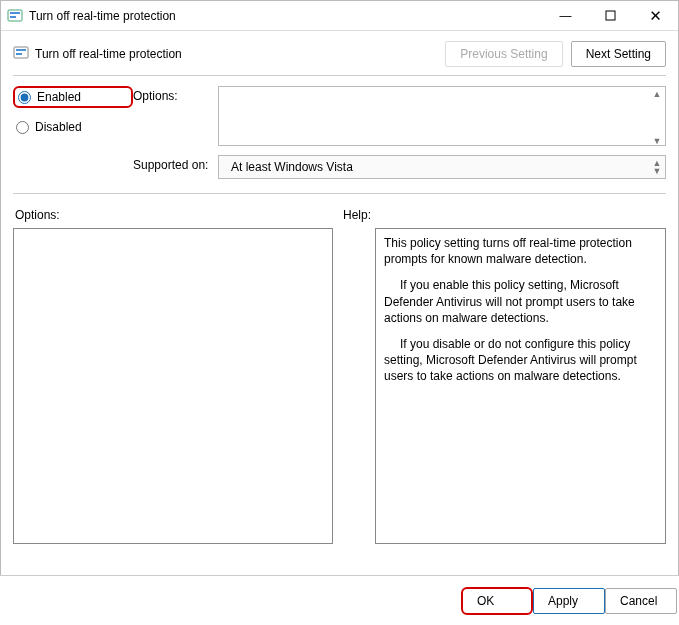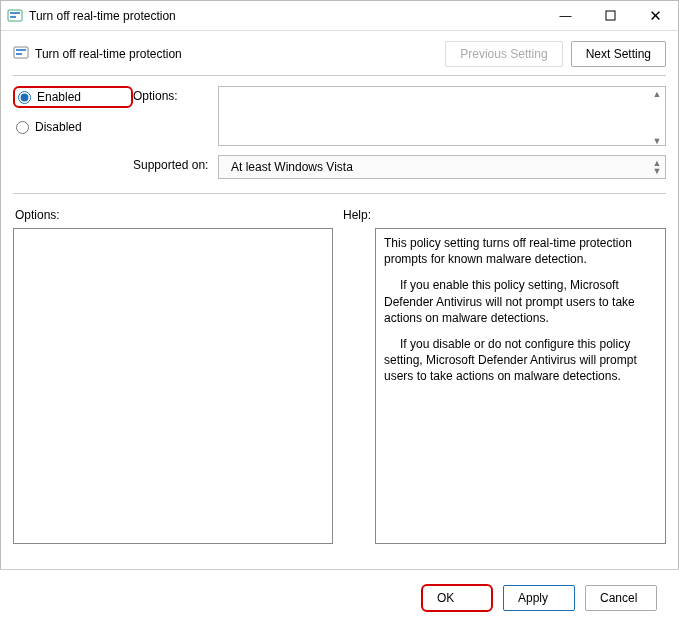--- a/index.html
+++ b/index.html
@@ -97,24 +97,24 @@
     overflow:auto;
     padding:6px 8px;
   }
   .pane.options { width:320px; }
   .pane.help { flex:1; font-size:12px; line-height:1.35;margin-left:32px; }
   .pane.help p { margin:0 0 10px 0; }
   .pane.help p.indent { text-indent: 16px; }
 
   .footer {
     position:absolute; left:0; right:0; bottom:0;
-    height:56px;
+    height:50px;
     border-top:1px solid #ccc;
     display:flex; align-items:center; justify-content:flex-end;
-    gap:10px; padding-right:22px;
+    gap:0; padding-right:2px;
     background:#fff;
   }
 </style>
 </head>
 <body>
 
 <div class="titlebar">
   <span class="app-icon">
     <svg width="16" height="16" viewBox="0 0 16 16">
         <rect x="1" y="2" width="14" height="11" rx="1" fill="#fff" stroke="#4a7" stroke-width="1"></rect>

